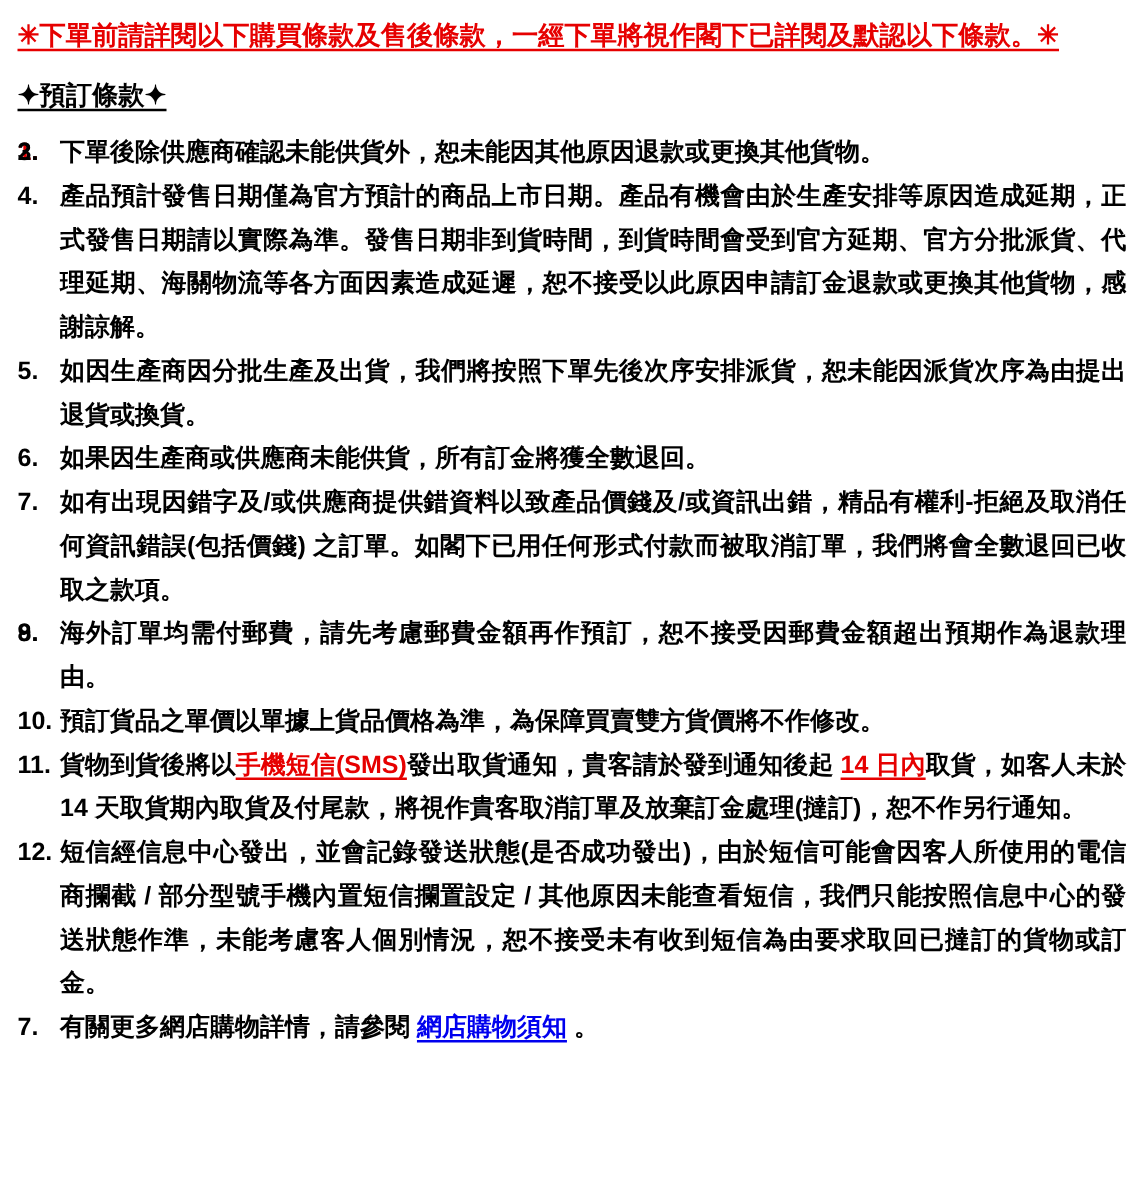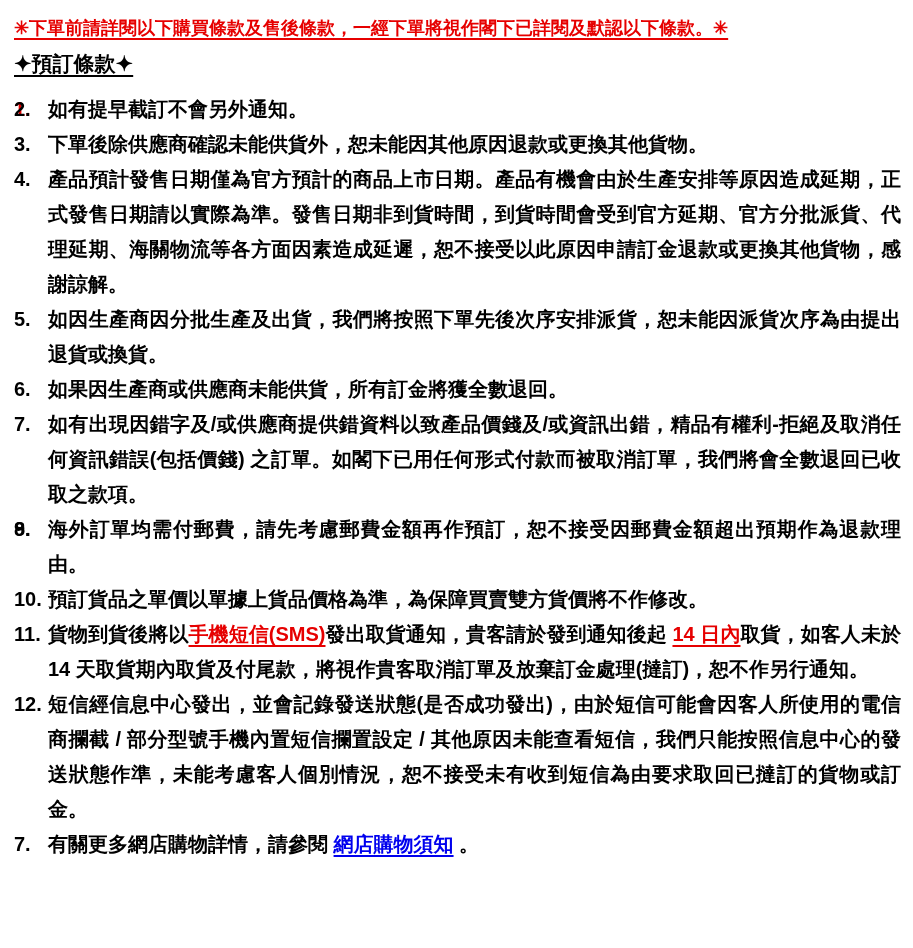--- a/index.html
+++ b/index.html
@@ -15,24 +15,25 @@
     font-weight: 700;
     color: #000000;
   }
   .doc {
     padding: 11px 12px 8px 14px;
     font-size: 20px;
     line-height: 35px;
   }
   .notice {
     color: #e60000;
-    font-size: 18px;
+    font-size: 21px;
     text-decoration: underline;
     text-underline-offset: 4px;
     text-decoration-thickness: 2px;
+    margin-bottom: 13px;
     white-space: nowrap;
   }
   .section-title {
     font-size: 21px;
     text-decoration: underline;
     text-underline-offset: 4px;
     text-decoration-thickness: 2px;
     width: fit-content;
     margin-bottom: 11px;
   }
@@ -78,21 +79,20 @@
   <div class="section-title">✦預訂條款✦</div>
 
   <ol class="terms">
 
     <li class="red">
       <span class="num">1.</span>
     </li>
 
     <li>
       <span class="num">2.</span>
-      <span>如有提早截訂不會另外通知。</span>
     </li>
 
     <li>
       <span class="num">3.</span>
       <span>下單後除供應商確認未能供貨外，恕未能因其他原因退款或更換其他貨物。</span>
     </li>
 
     <li>
       <span class="num">4.</span>
       <span>產品預計發售日期僅為官方預計的商品上市日期。產品有機會由於生產安排等原因造成延期，正式發售日期請以實際為準。發售日期非到貨時間，到貨時間會受到官方延期、官方分批派貨、代理延期、海關物流等各方面因素造成延遲，恕不接受以此原因申請訂金退款或更換其他貨物，感謝諒解。</span>

